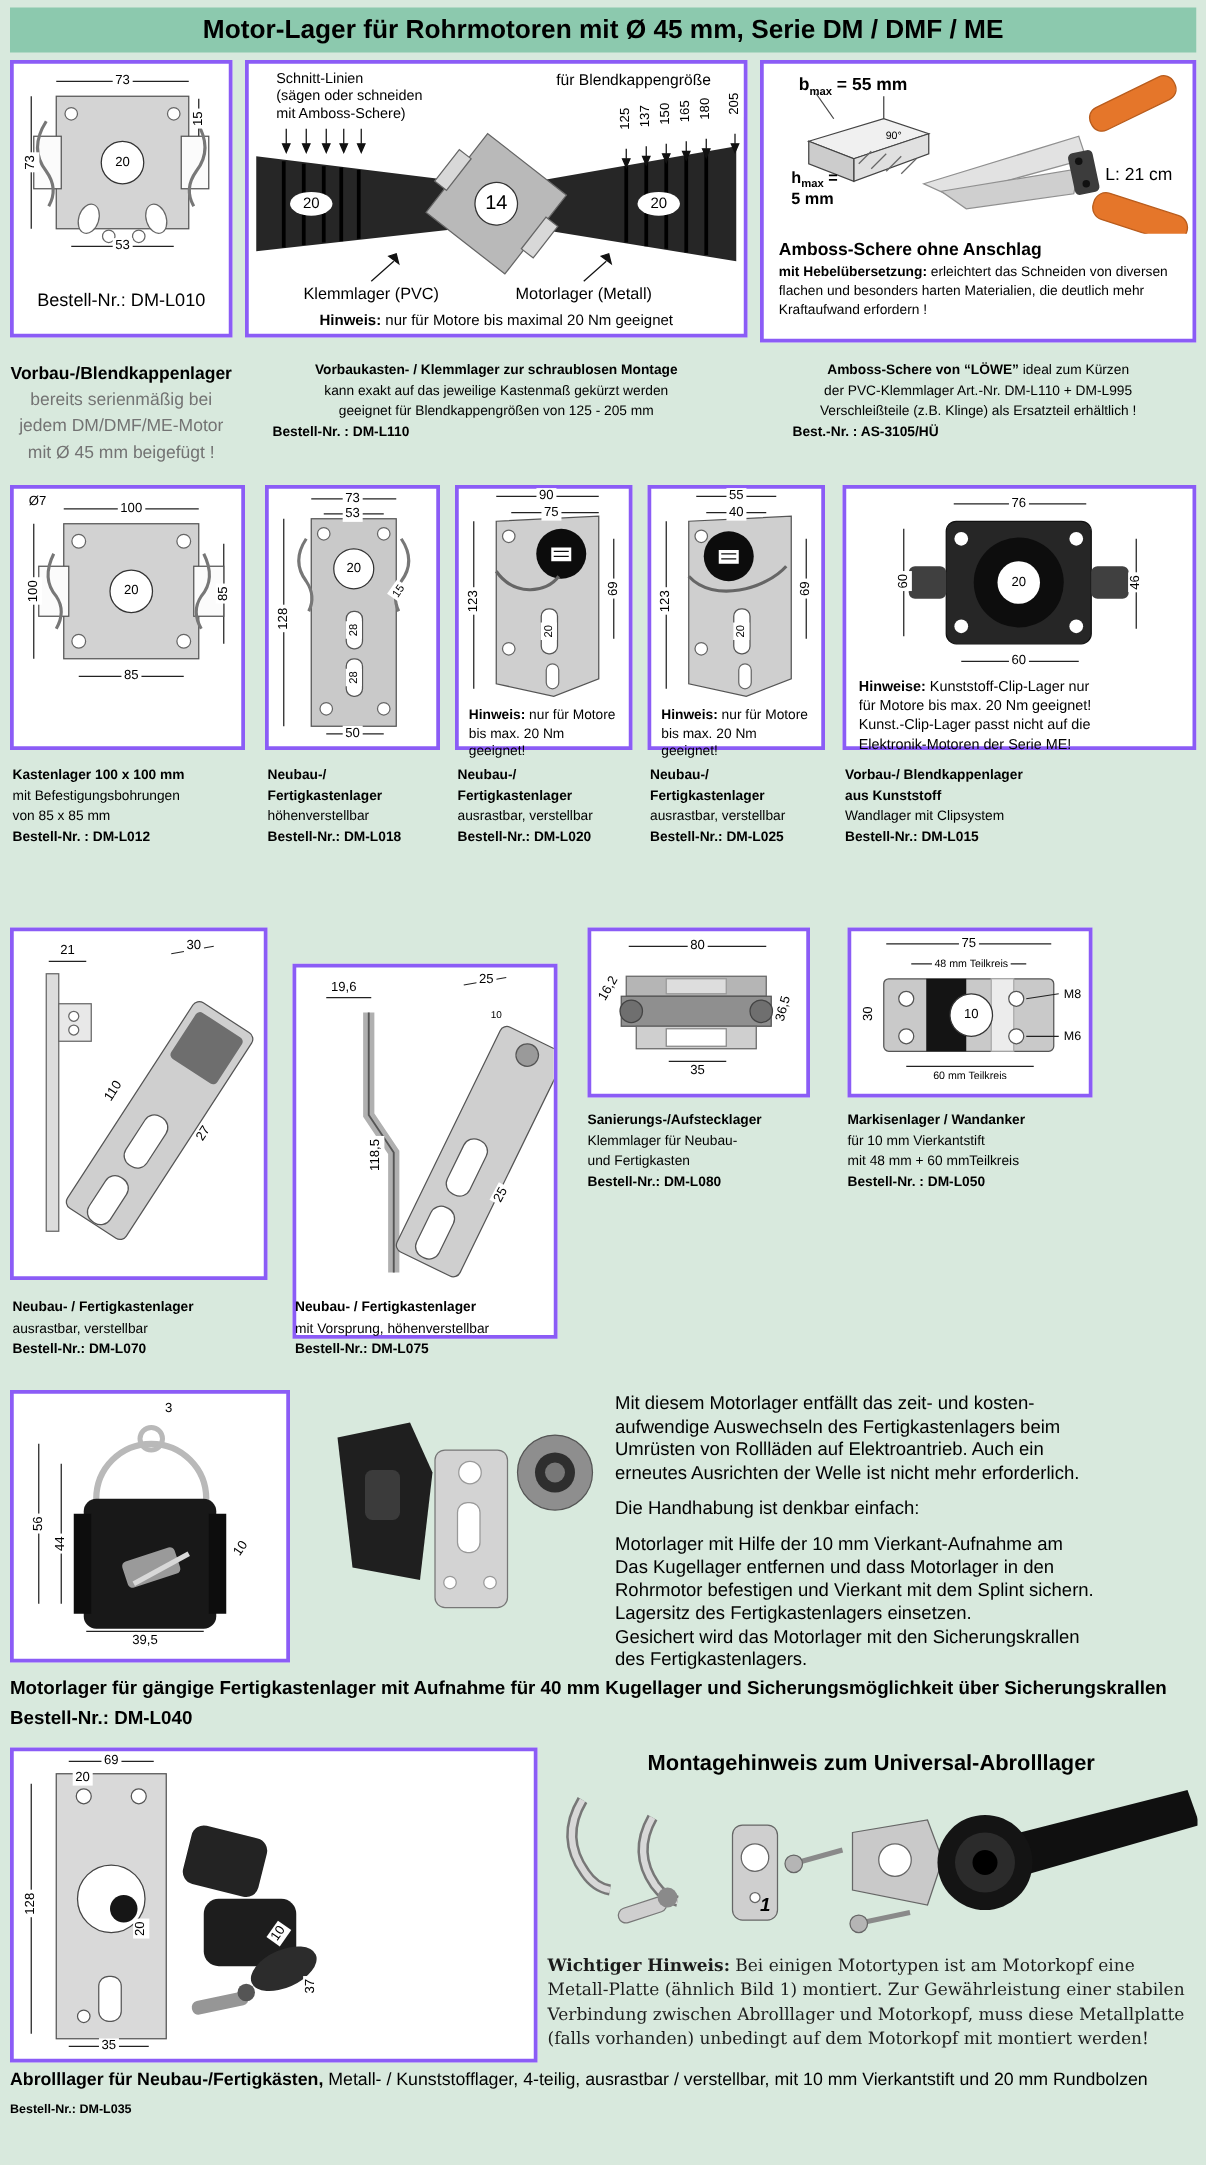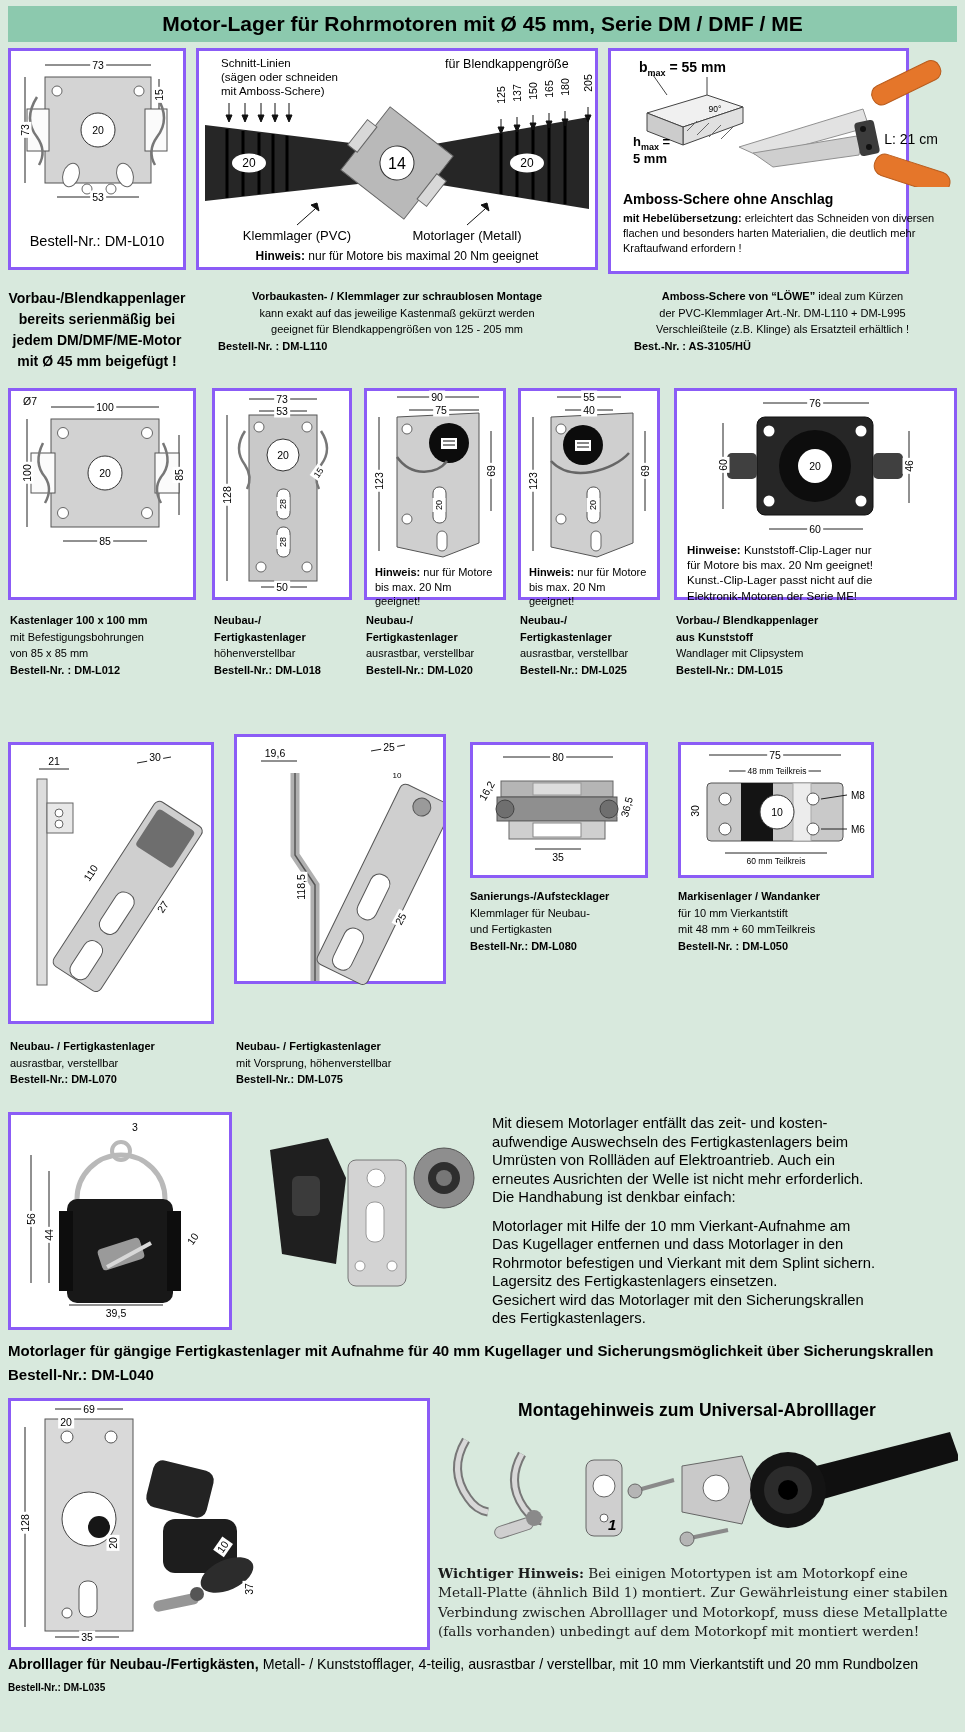--- a/index.html
+++ b/index.html
@@ -8,21 +8,21 @@
   .panel{position:absolute;background:#fff;border:3px solid #8b5cf6;box-sizing:border-box}
   .panel svg,.float svg{position:absolute;left:0;top:0}
   .abs{position:absolute}
   .dim{position:absolute;font-size:10.5px;line-height:13px;background:#fff;padding:0 2px;white-space:nowrap;z-index:4}
   .ctr{transform:translate(-50%,-50%)}
   .vd{transform:translate(-50%,-50%) rotate(-90deg)}
   .lab{position:absolute;font-size:13px;white-space:nowrap;z-index:4}
   .cap{position:absolute;font-size:11px;line-height:1.5}
   .cap div{white-space:nowrap}
   .b{font-weight:bold}
-  .red{color:#000000;font-weight:bold}
+  .red{color:#737373;font-weight:normal}
   .cen{text-align:center}
   .hin{position:absolute;font-size:11px;line-height:1.32;z-index:4}
   .body-line{white-space:nowrap}
   .serif{font-family:"DejaVu Serif",serif}
 </style>
 </head>
 <body>
 
 <div id="page">
 
@@ -131,21 +131,21 @@
     <span class="dim ctr" style="left:50px;top:112px;background:transparent;font-size:12px">20</span>
     <span class="dim ctr" style="left:198px;top:112px;background:transparent;font-size:16px">14</span>
     <span class="dim ctr" style="left:328px;top:112px;background:transparent;font-size:12px">20</span>
     <span class="lab ctr" style="left:98px;top:184px">Klemmlager (PVC)</span>
     <span class="lab ctr" style="left:268px;top:184px">Motorlager (Metall)</span>
     <div class="abs ctr" style="left:198px;top:205px;font-size:12px;white-space:nowrap">
       <span class="b">Hinweis:</span><span> nur für Motore bis maximal 20 Nm geeignet</span>
     </div>
   </div>
 
-  <div class="panel" style="left:608px;top:48px;width:301px;height:226px">
+  <div class="panel" style="left:608px;top:48px;width:349px;height:226px">
     <svg width="343" height="136" viewBox="0 0 343 136">
 
       <polygon points="36,62 96,44 132,56 72,76" fill="#f0f0f0" stroke="#444"></polygon>
       <polygon points="72,76 132,56 132,72 72,94" fill="#e0e0e0" stroke="#444"></polygon>
       <polygon points="36,62 72,76 72,94 36,80" fill="#cccccc" stroke="#444"></polygon>
       <line x1="76" y1="80" x2="86" y2="70" stroke="#666"></line>
         <line x1="86" y1="84" x2="98" y2="72" stroke="#666"></line>
       <line x1="98" y1="86" x2="110" y2="74" stroke="#666"></line>
         <line x1="110" y1="88" x2="122" y2="76" stroke="#666"></line>
       <line x1="56" y1="44" x2="42" y2="24" stroke="#444"></line>
@@ -375,21 +375,21 @@
         <rect x="108" y="150" width="20" height="46" rx="9" fill="#fff" stroke="#555"></rect>
         <rect x="108" y="208" width="20" height="42" rx="9" fill="#fff" stroke="#555"></rect>
       </g>
     </svg>
     <span class="dim ctr" style="left:43px;top:16px">21</span>
     <span class="dim ctr" style="left:144px;top:12px">30</span>
     <span class="dim" style="left:80px;top:128px;transform:translate(-50%,-50%) rotate(-57deg)">110</span>
     <span class="dim" style="left:152px;top:162px;transform:translate(-50%,-50%) rotate(-57deg)">27</span>
   </div>
 
-  <div class="panel" style="left:234px;top:734px;width:212px;height:250px">
+  <div class="panel" style="left:234px;top:771px;width:212px;height:300px">
     <svg width="206" height="276" viewBox="0 0 206 276">
       <line x1="24" y1="24" x2="60" y2="24" stroke="#222"></line>
       <line x1="134" y1="14" x2="168" y2="8" stroke="#222"></line>
       <path d="M58,36 L58,118 L78,148 L78,244" stroke="#b0b0b0" stroke-width="9" fill="none"></path>
       <path d="M58,36 L58,118 L78,148 L78,244" stroke="#555" stroke-width="1.5" fill="none"></path>
       <g transform="rotate(26 148 150)">
         <rect x="118" y="48" width="56" height="200" rx="6" fill="#cfcfcf" stroke="#555"></rect>
         <circle cx="146" cy="62" r="9" fill="#9a9a9a" stroke="#555"></circle>
         <rect x="132" y="140" width="20" height="48" rx="9" fill="#fff" stroke="#555"></rect>
         <rect x="132" y="200" width="20" height="44" rx="9" fill="#fff" stroke="#555"></rect>
@@ -501,21 +501,21 @@
       <circle cx="192" cy="62" r="16" fill="#2e2e2e"></circle>
       <circle cx="192" cy="62" r="8" fill="#777"></circle>
     </svg>
   </div>
 
   <div class="abs" style="left:492px;top:1114px;width:468px;font-size:14.8px;line-height:18.5px">
     <div class="body-line">Mit diesem Motorlager entfällt das zeit- und kosten-</div>
     <div class="body-line">aufwendige Auswechseln des Fertigkastenlagers beim</div>
     <div class="body-line">Umrüsten von Rollläden auf Elektroantrieb. Auch ein</div>
     <div class="body-line">erneutes Ausrichten der Welle ist nicht mehr erforderlich.</div>
-    <div class="body-line" style="">Die Handhabung ist denkbar einfach:</div>
+    <div class="body-line" style="margin-top:10px">Die Handhabung ist denkbar einfach:</div>
     <div class="body-line" style="margin-top:10px">Motorlager mit Hilfe der 10 mm Vierkant-Aufnahme am</div>
     <div class="body-line">Das Kugellager entfernen und dass Motorlager in den</div>
     <div class="body-line">Rohrmotor befestigen und Vierkant mit dem Splint sichern.</div>
     <div class="body-line">Lagersitz des Fertigkastenlagers einsetzen.</div>
     <div class="body-line">Gesichert wird das Motorlager mit den Sicherungskrallen</div>
     <div class="body-line">des Fertigkastenlagers.</div>
   </div>
 
   <div class="abs b" style="left:8px;top:1342px;width:949px;font-size:15px">Motorlager für gängige Fertigkastenlager mit Aufnahme für 40 mm Kugellager und Sicherungsmöglichkeit über Sicherungskrallen</div>
   <div class="abs b" style="left:8px;top:1366px;font-size:15px">Bestell-Nr.: DM-L040</div>

